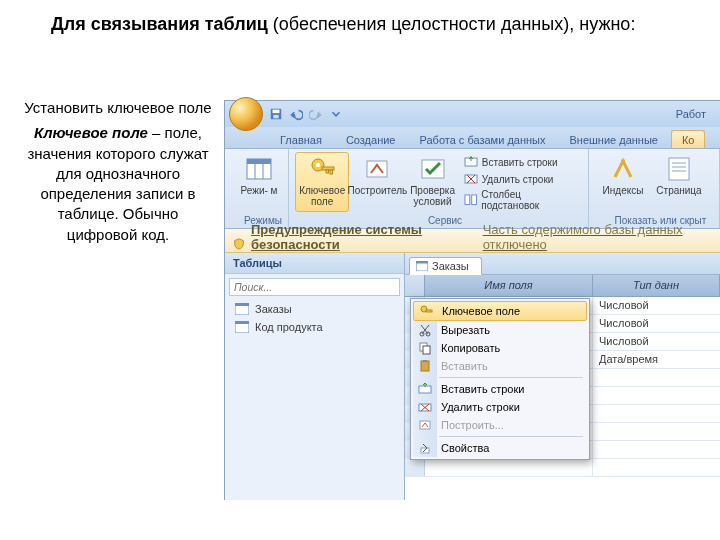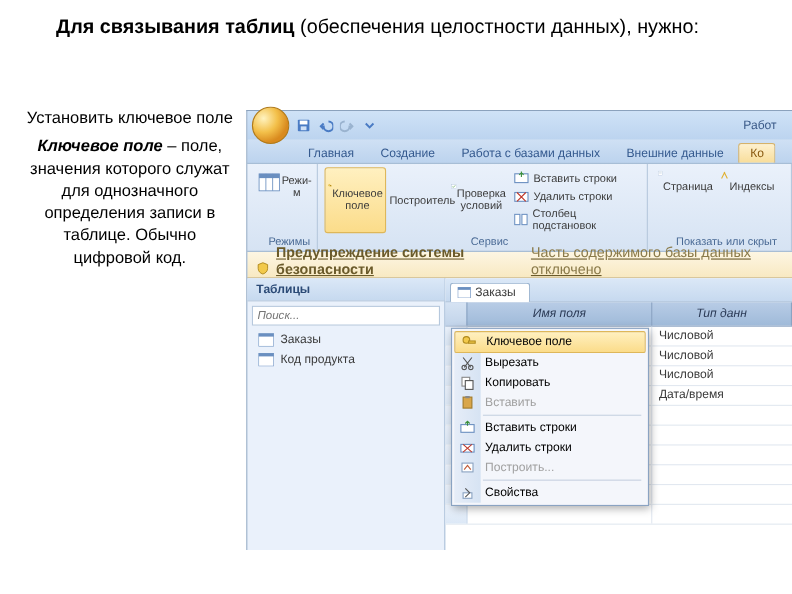--- a/index.html
+++ b/index.html
@@ -20,21 +20,21 @@
   .qat .ic { width: 14px; height: 14px; display: inline-block; }
   .title-txt { margin-left: auto; padding-right: 14px; color: #3a5a88; font-size: 11px; }
   
   .tabstrip { height: 22px; background: linear-gradient(#cfe0f4,#bcd3ee); display: flex; align-items: flex-end; padding-left: 44px; gap: 2px; border-bottom: 1px solid #9ab3cf; }
   .tab { padding: 3px 10px 2px; font-size: 11px; color: #355a8f; border: 1px solid transparent; border-bottom: none; border-radius: 3px 3px 0 0; cursor: pointer; white-space: nowrap; }
   .tab.last { background: linear-gradient(#fef1cf,#f8dd9a); color: #8a5a10; border-color: #d6b26a; }
   
   .ribbon { height: 80px; background: linear-gradient(#eaf1fb,#d6e3f3); border-bottom: 1px solid #9ab3cf; display: flex; }
   .rgroup { border-right: 1px solid #b6c8dd; padding: 3px 6px 0; display: flex; flex-direction: column; position: relative; }
   .rgroup-label { position: absolute; bottom: 2px; left: 13px; right: 0; text-align: center; font-size: 10px; color: #4a6a95; }
-  .big-btn { display: flex; flex-direction: row; align-items: center; width: 56px; padding: 2px; cursor: pointer; border: 1px solid transparent; border-radius: 3px; font-size: 10px; text-align: center; line-height: 1.1; }
+  .big-btn { display: flex; flex-direction: column; align-items: center; width: 56px; padding: 2px; cursor: pointer; border: 1px solid transparent; border-radius: 3px; font-size: 10px; text-align: center; line-height: 1.1; }
   .big-btn.active { background: linear-gradient(#fff0c0,#fbdc8a); border-color: #deb75a; }
   .big-btn .bicon { width: 28px; height: 28px; margin-bottom: 2px; }
   .row-btns { display: flex; flex-direction: column; gap: 1px; padding-top: 2px; }
   .row-btn { display: flex; align-items: center; gap: 4px; padding: 1px 4px; font-size: 10px; cursor: pointer; }
   .row-btn .ric { width: 14px; height: 14px; }
   
   .security { height: 24px; background: linear-gradient(#fdf6e3,#f8e9c2); border-bottom: 1px solid #d6c08a; display: flex; align-items: flex-end; padding: 0 8px; gap: 6px; font-size: 13px; color: #6a5a2a; text-decoration: underline; }
   .shield { width: 14px; height: 14px; }
   
   .workspace { display: flex; height: calc(100% - 26px - 22px - 80px - 24px); }
@@ -204,36 +204,36 @@
         </div>
       </div>
       <div class="rgroup-label">Сервис</div>
     </div>
 
     <div class="rgroup" style="flex:1">
       <div style="display:flex">
         <div class="big-btn">
           <span class="bicon">
               <svg viewBox="0 0 28 28">
+                <path d="M6 22l8-16 8 16" fill="none" stroke="#e0b030" stroke-width="3"></path>
+                <circle cx="14" cy="6" r="2" fill="#e0b030"></circle>
+              </svg>
+            </span>
+          <span>Индексы</span>
+        </div>
+        <div class="big-btn">
+          <span class="bicon">
+              <svg viewBox="0 0 28 28">
                 <rect x="4" y="3" width="20" height="22" fill="#fff" stroke="#8aa3c2"></rect>
                 <line x1="7" y1="8" x2="21" y2="8" stroke="#8aa3c2"></line>
                 <line x1="7" y1="12" x2="21" y2="12" stroke="#8aa3c2"></line>
                 <line x1="7" y1="16" x2="21" y2="16" stroke="#8aa3c2"></line>
               </svg>
             </span>
           <span>Страница</span>
-        </div>
-        <div class="big-btn">
-          <span class="bicon">
-              <svg viewBox="0 0 28 28">
-                <path d="M6 22l8-16 8 16" fill="none" stroke="#e0b030" stroke-width="3"></path>
-                <circle cx="14" cy="6" r="2" fill="#e0b030"></circle>
-              </svg>
-            </span>
-          <span>Индексы</span>
         </div>
       </div>
       <div class="rgroup-label">Показать или скрыт</div>
     </div>
   </div>
 
   <div class="security">
     <span class="shield">
         <svg viewBox="0 0 14 14">
           <path d="M7 1l5 2v4c0 3-2 5-5 6-3-1-5-3-5-6V3z" fill="#f2c94a" stroke="#b08a1e"></path>

